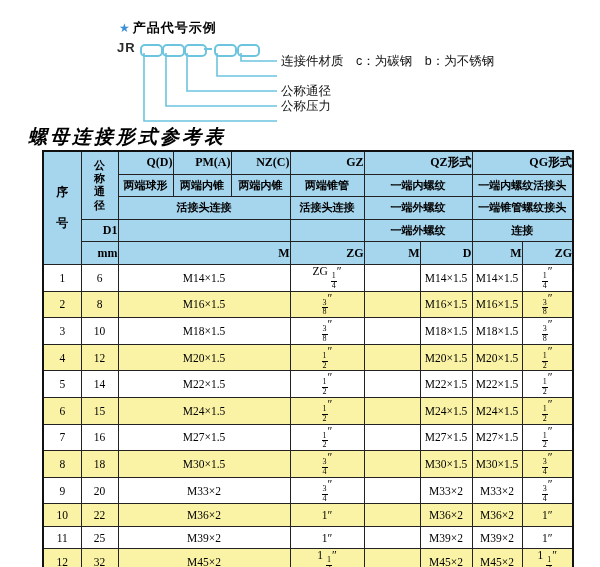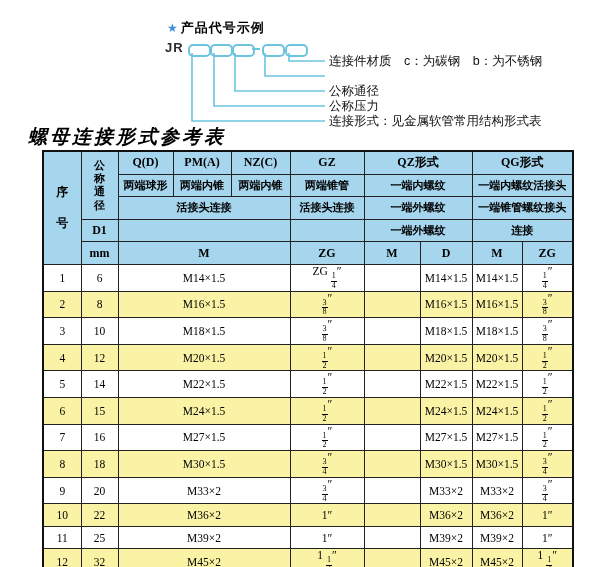--- a/index.html
+++ b/index.html
@@ -1,20 +1,20 @@
 <!DOCTYPE html>
 <html><head>
 <meta charset="utf-8">
 <style>
   html,body{margin:0;padding:0;background:#fff;}
   #page{position:relative;width:600px;height:567px;background:#ffffff;overflow:hidden;
         font-family:"Liberation Sans","DejaVu Sans",sans-serif;color:#000;}
 
   
-  #diagram{position:absolute;left:0;top:0;width:485px;height:150px;margin-left:48px;}
+  #diagram{position:absolute;left:0;top:0;width:485px;height:150px;}
   #diag-heading{position:absolute;left:119px;top:19px;font-size:13px;font-weight:bold;letter-spacing:1px;}
   #diag-heading .star{color:#3d8fd6;margin-right:2px;font-size:12px;}
   #code-prefix{position:absolute;left:117px;top:40px;font-size:13px;font-weight:bold;color:#2b2b2b;letter-spacing:1px;}
   .code-box{position:absolute;top:44px;width:19px;height:9px;border:2px solid #6cc4df;border-radius:5px;background:#fff;}
   #box1{left:140px;} #box2{left:162px;} #box3{left:184px;} #box4{left:214px;} #box5{left:237px;}
   #code-sep{position:absolute;left:204px;top:48px;width:8px;height:2px;background:#6cc4df;}
   #callout-svg{position:absolute;left:0;top:0;}
   .callout{position:absolute;left:281px;height:16px;line-height:16px;font-size:12.5px;font-weight:normal;
            white-space:nowrap;color:#111;}
   #co1{top:53px;} #co2{top:68px;} #co3{top:83px;} #co4{top:98px;} #co5{top:113px;}
@@ -22,21 +22,21 @@
   
   #table-title{position:absolute;left:28px;top:124px;font-size:19px;font-weight:bold;font-style:italic;
                font-family:"Liberation Serif","DejaVu Serif",serif;letter-spacing:3px;color:#000;}
 
   
   #tbl-wrap{position:absolute;left:42px;top:150px;}
   table{border-collapse:collapse;table-layout:fixed;width:531px;border:2px solid #111;}
   th,td{border:1px solid #222;padding:0;text-align:center;vertical-align:middle;overflow:hidden;
         font-family:"Liberation Serif","DejaVu Serif",serif;font-weight:normal;}
   thead th{background:#a6d6ee;font-size:11px;height:21.6px;font-weight:600;}
-  thead th.lat{font-size:12px;font-weight:600;}
+  thead th.lat{font-size:12px;font-weight:600;text-align:right;}
   tbody td{font-size:11.5px;height:21.57px;background:#fff;}
   tbody tr.alt td{background:#faf3a5;}
   .vshort{width:1em;margin:8px auto;word-break:break-all;line-height:2.6;font-size:12px;font-weight:600;}
   .vlong{width:1em;margin:0 auto;word-break:break-all;line-height:1.2;font-size:11px;font-weight:600;}
   .fr{display:inline-flex;flex-direction:column;vertical-align:-3px;font-size:8px;line-height:1.1;text-align:center;}
   .fr .fn{border-bottom:1px solid #000;padding:0 1px;}
   .fr .fd{padding:0 1px;}
 </style>
 </head>
 <body>
@@ -59,21 +59,20 @@
       <polyline points="241,53 241,61 277,61" fill="none" stroke="#6cc4df" stroke-width="1.6"></polyline>
       <polyline points="217,53 217,76 277,76" fill="none" stroke="#6cc4df" stroke-width="1.6"></polyline>
       <polyline points="187,53 187,91 277,91" fill="none" stroke="#6cc4df" stroke-width="1.6"></polyline>
       <polyline points="166,53 166,106 277,106" fill="none" stroke="#6cc4df" stroke-width="1.6"></polyline>
       <polyline points="144,53 144,121 277,121" fill="none" stroke="#6cc4df" stroke-width="1.6"></polyline>
     </svg>
 
     <div class="callout" id="co1">连接件材质　c：为碳钢　b：为不锈钢</div>
     <div class="callout" id="co3">公称通径</div>
     <div class="callout" id="co4">公称压力</div>
-    <div class="callout" id="co5">连接形式：见金属软管常用结构形式表</div>
   </div>
 
   <div id="table-title">螺母连接形式参考表</div>
 
   <div id="tbl-wrap">
     <table>
       <colgroup>
         <col style="width:38px">
           <col style="width:37px">
           <col style="width:55px">

